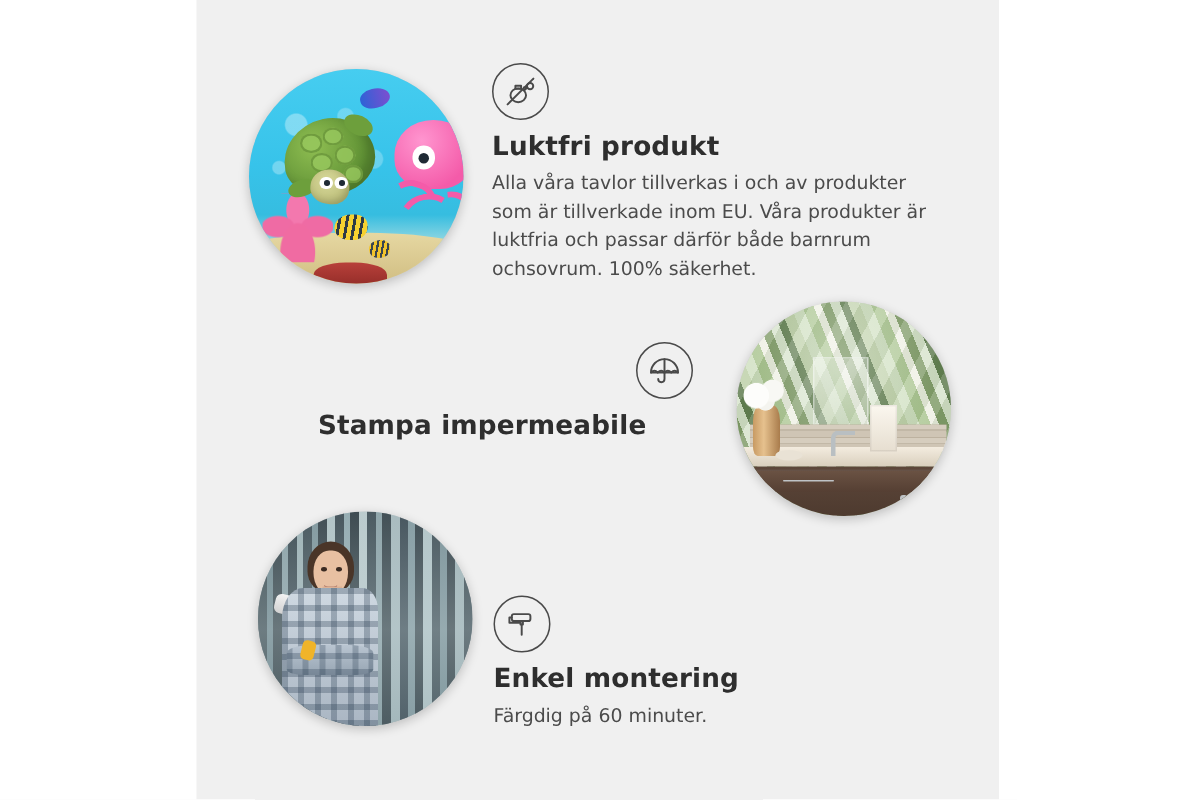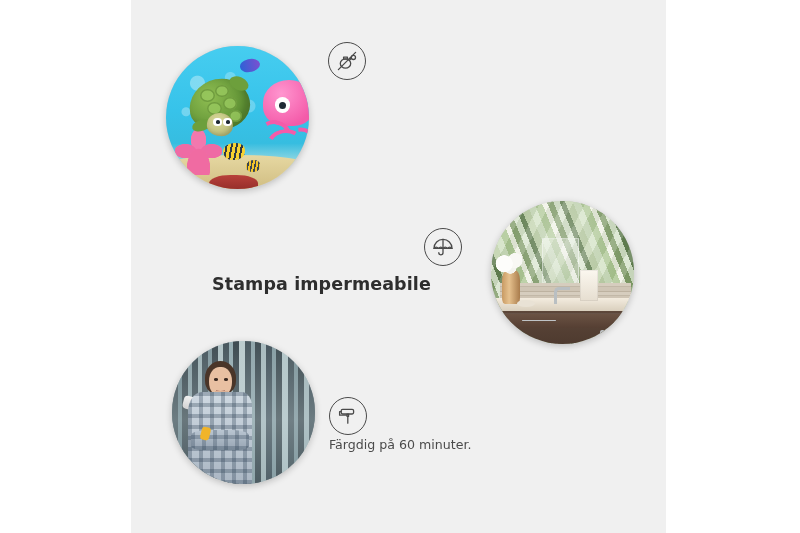--- a/index.html
+++ b/index.html
@@ -314,20 +314,22 @@
     <div class="icon-circle">
       <svg width="24" height="24" viewBox="0 0 24 24" fill="none" stroke="#4a4a4a" stroke-width="1.3" stroke-linecap="round" stroke-linejoin="round">
         <ellipse cx="10.5" cy="14.5" rx="5.2" ry="4.6"></ellipse>
         <path d="M8.6 10.2 h3.8 v-2.1 h-3.8 z"></path>
         <path d="M14.2 9.3 h2.3"></path>
         <circle cx="18.4" cy="8.4" r="2.1"></circle>
         <path d="M16.5 9.3 l-2.1 2.0"></path>
         <path d="M3.4 20.6 L20.6 3.4"></path>
       </svg>
     </div>
+    <div class="b-title">Luktfri produkt</div>
+    <div class="b-body">Alla våra tavlor tillverkas i och av produkter som är tillverkade inom EU. Våra produkter är luktfria och passar därför både barnrum ochsovrum. 100% säkerhet.</div>
   </div>
 
   <div class="photo" style="left:491px; top:201px; width:143px; height:143px;">
     <div class="inner">
       <div class="bath-wall"></div>
       <div class="bath-wall-blur"></div>
       <div class="mirror"></div>
       <div class="backsplash"></div>
       <div class="counter"></div>
       <div class="faucet"></div>
@@ -375,15 +377,16 @@
 
   <div class="block align-left" style="left:329px; top:397px; width:260px;">
     <div class="icon-circle">
       <svg width="24" height="24" viewBox="0 0 24 24" fill="none" stroke="#4a4a4a" stroke-width="1.3" stroke-linecap="round" stroke-linejoin="round">
         <rect x="5.2" y="5.4" width="12.4" height="4.6" rx="1.4"></rect>
         <path d="M5.2 7.7 H3.6 v3.5 h7.1"></path>
         <path d="M11.0 10.2 h1.6 v2.1 h-1.6 z"></path>
         <path d="M11.8 12.3 V19.2"></path>
       </svg>
     </div>
+    <div class="b-title">Enkel montering</div>
     <div class="b-body">Färgdig på 60 minuter.</div>
   </div>
 </div>
 
 </body></html>

